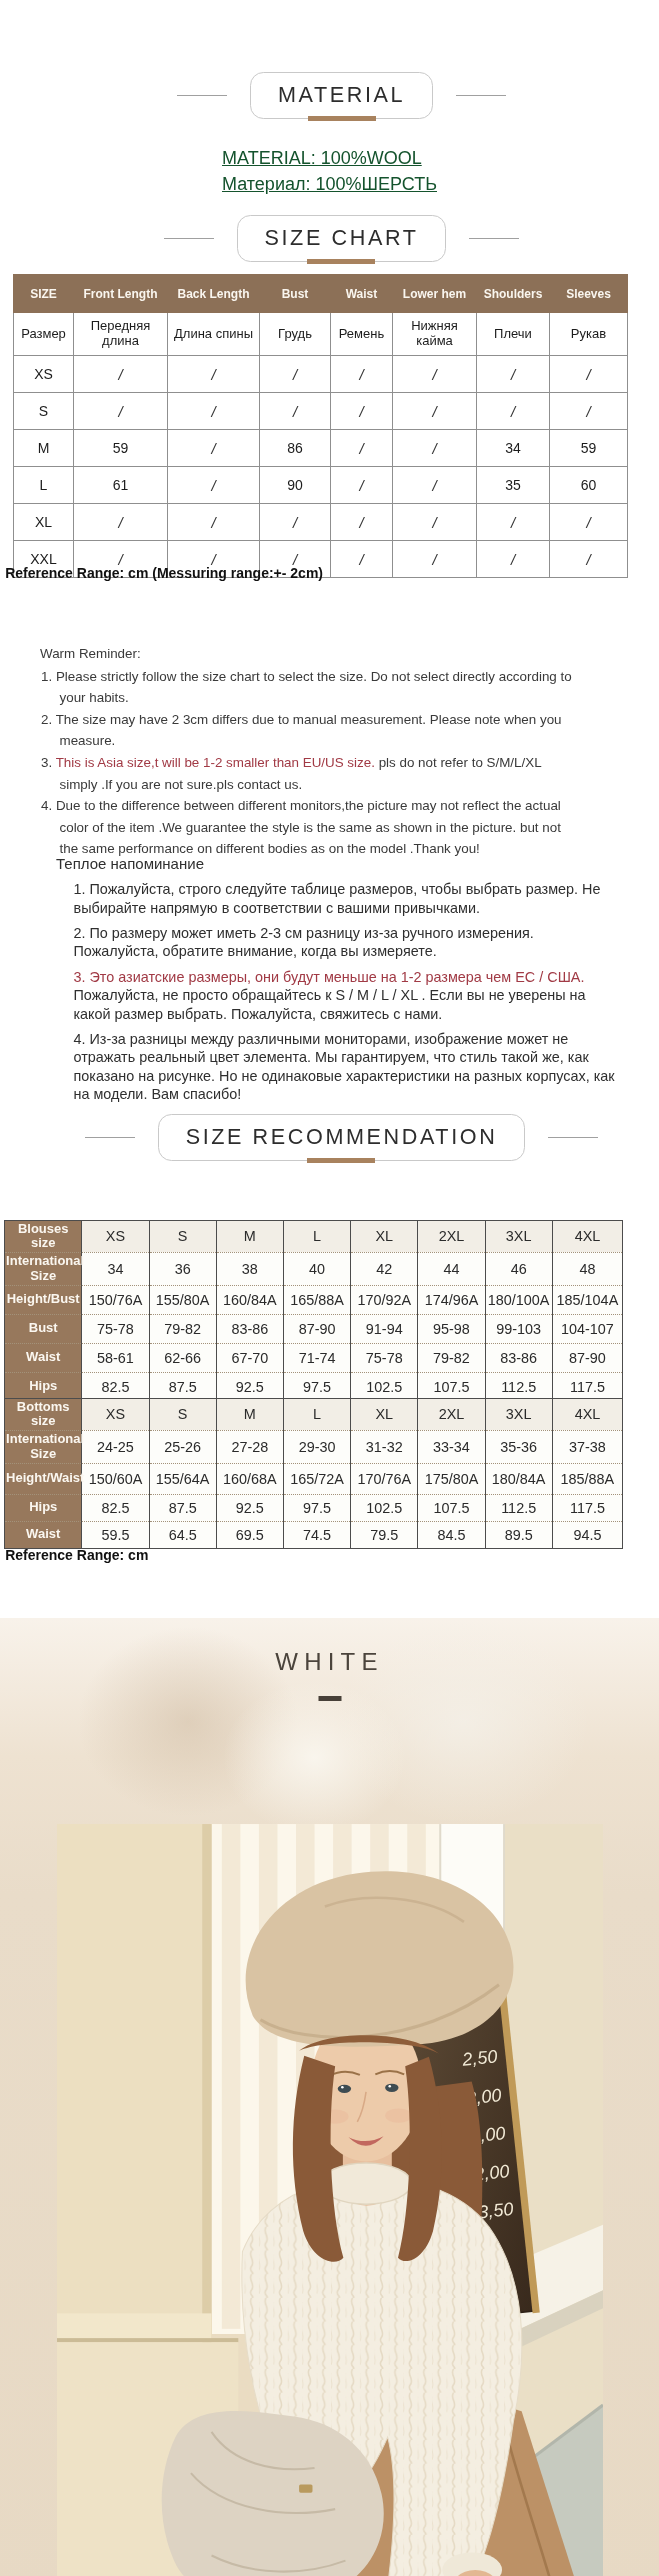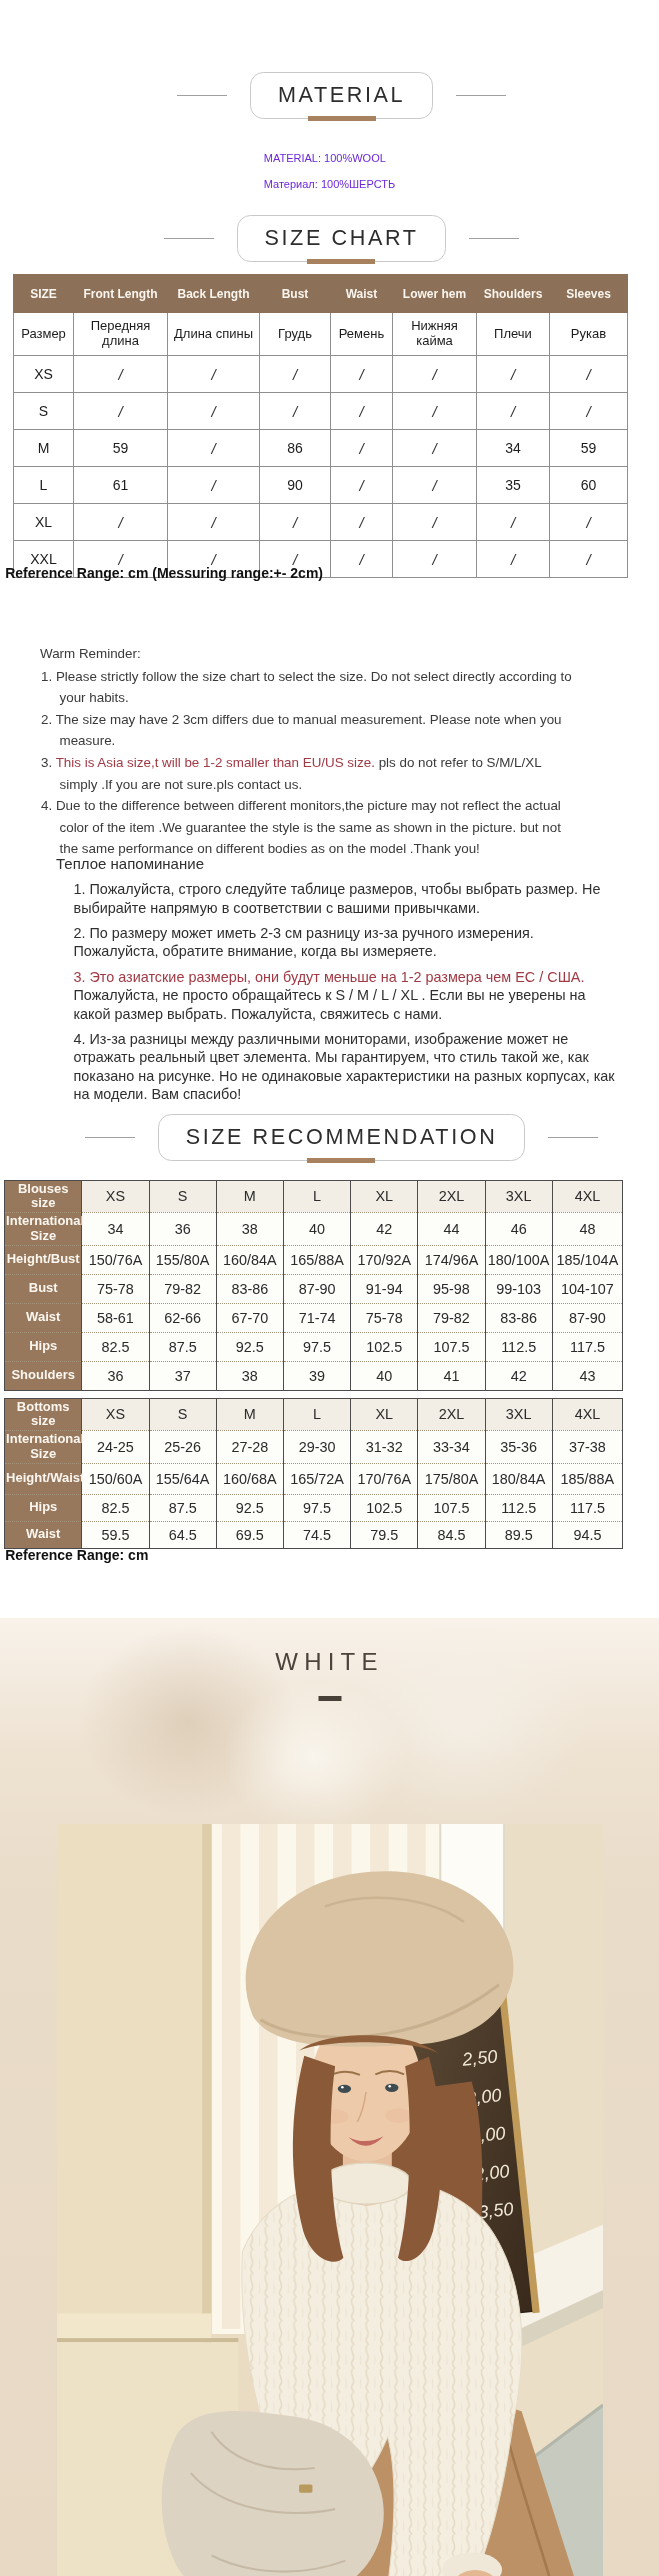--- a/index.html
+++ b/index.html
@@ -9,21 +9,21 @@
   
   .sec-head{position:absolute;left:12px;width:100%;display:flex;align-items:center;justify-content:center;gap:23px;}
   .sec-head .hline{width:50px;height:1px;background:#a0a0a0;}
   .sec-head .pill{position:relative;border:1px solid #c9c9c9;border-radius:13.4px;background:#fff;
         padding:9.3px 27px;font-size:21.6px;letter-spacing:2.6px;color:#2d2d2d;white-space:nowrap;}
   .sec-head .pill::after{content:'';position:absolute;bottom:-3.6px;left:50%;transform:translateX(-50%);
         width:68px;height:5.7px;background:#a8825e;}
 
   
   #material-lines{position:absolute;top:145px;left:0;width:100%;text-align:center;}
-  #material-lines .inner{display:inline-block;text-align:left;font-size:11px;line-height:26px;color:#6d28d9;}
+  #material-lines .inner{display:inline-block;text-align:left;font-size:18px;line-height:26px;color:#14532d;text-decoration:underline;}
 
   
   #size-chart-table{position:absolute;top:274px;left:13px;width:615px;border-collapse:collapse;
         table-layout:fixed;text-align:center;}
   #size-chart-table td,#size-chart-table th{border:0.5px solid #8f8f8f;}
   #size-chart-table{border:1px solid #7a7a7a;}
   #size-chart-table .hdr-en th{background:#8c7057;color:#faf6ef;border:0.5px solid #8c7057;
         font-size:12px;font-weight:bold;height:35px;}
   #size-chart-table .hdr-ru td{font-size:13px;height:40px;line-height:1.15;color:#1c1c1c;}
   #size-chart-table .body-row td{height:34px;font-size:14px;color:#1c1c1c;}
@@ -48,21 +48,21 @@
         text-align:center;border:1px solid #4c4c4c;}
   .rec-table th,.rec-table td{border-left:1px solid #4c4c4c;border-top:1px dotted #a3927a;}
   .rec-table tr{height:29px;}
   .rec-table tr:first-child{height:27px;}
   .rec-table tr:nth-child(2){height:33px;margin-top:16px;}
   #bottoms-table tr:nth-child(3){height:31px;text-align:center;}
   #bottoms-table tr:nth-child(n+4){height:27px;}
   .rec-table th.label{background:#97785c;color:#fbf7f0;font-weight:bold;font-size:13px;line-height:1.1;}
   .rec-table td{background:#fdfdfa;font-size:14.4px;color:#2b2b2b;}
   .rec-table tr.rowhead td{background:#f2eee6;}
-  #blouses-table{top:1180px;}
+  #blouses-table{top:1220px;}
   #bottoms-table{top:1398px;}
   .ref-line-cm{position:absolute;top:1547px;left:5.2px;font-size:14px;font-weight:bold;color:#111;}
 
   
   #photo{position:absolute;top:1618px;left:0;width:659px;height:988px;
         background:linear-gradient(180deg,#f8f2ea 0%,#eee2d1 14%,#e9dcc9 28%,#e7d9c4 100%);}
   .ghost{position:absolute;pointer-events:none;}
   .g1{top:7.7px;left:77px;width:222px;height:191px;
       background:radial-gradient(ellipse at center,rgba(205,184,158,.5),rgba(205,184,158,0) 70%);}
   .g2{top:2.6px;left:340px;width:247px;height:201px;

